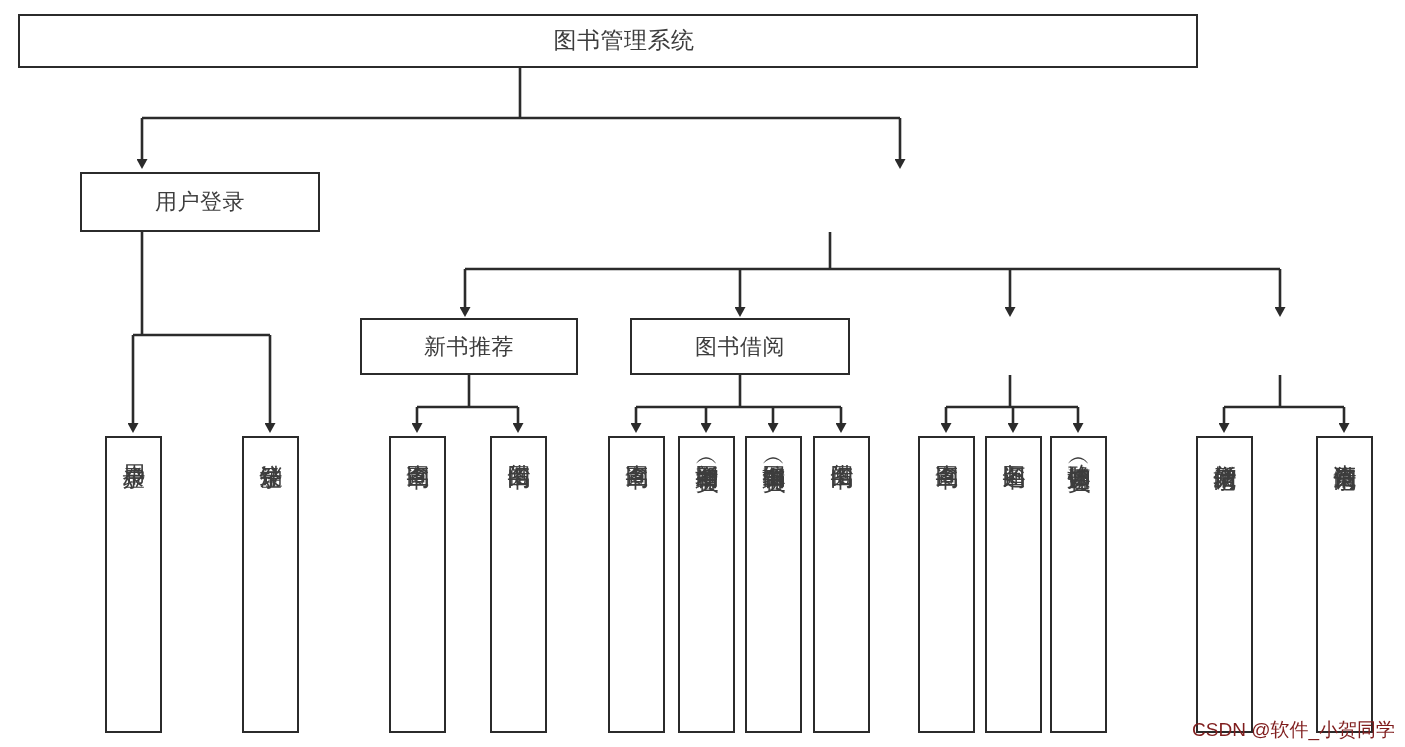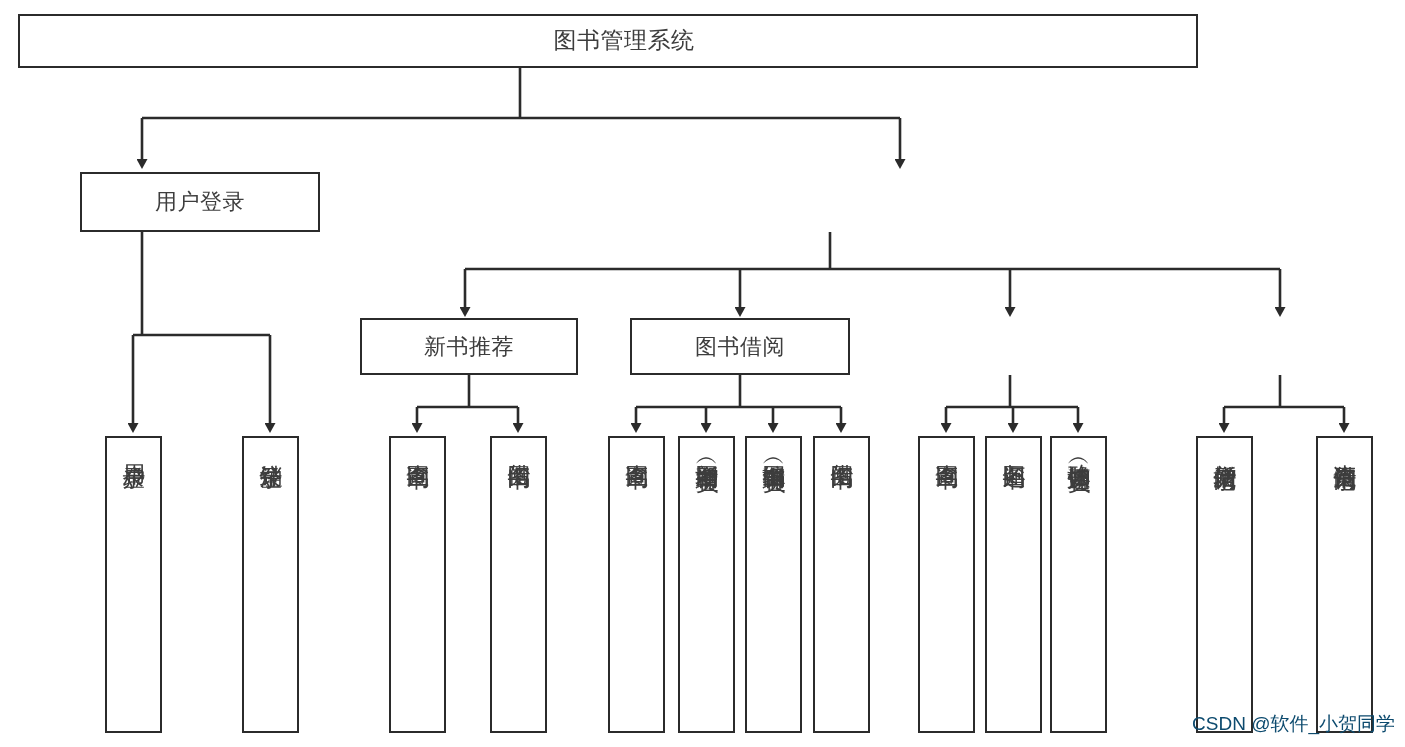--- a/index.html
+++ b/index.html
@@ -62,23 +62,23 @@
     line-height: 1.30;
     letter-spacing: 1px;
     max-height: 285px;
   }
   .node.leaf.tall .label {
     max-height: 290px;
   }
   #watermark {
     position: absolute;
     right: 10px;
-    bottom: 10px;
+    bottom: 4px;
     font-size: 19px;
-    color: #0c4a6e;
+    color: #7f1d1d;
     white-space: nowrap;
     z-index: 5;
     font-family: "Liberation Sans", "DejaVu Sans", sans-serif;
   }
 </style>
 </head>
 <body>
 
 <div id="canvas">
 

